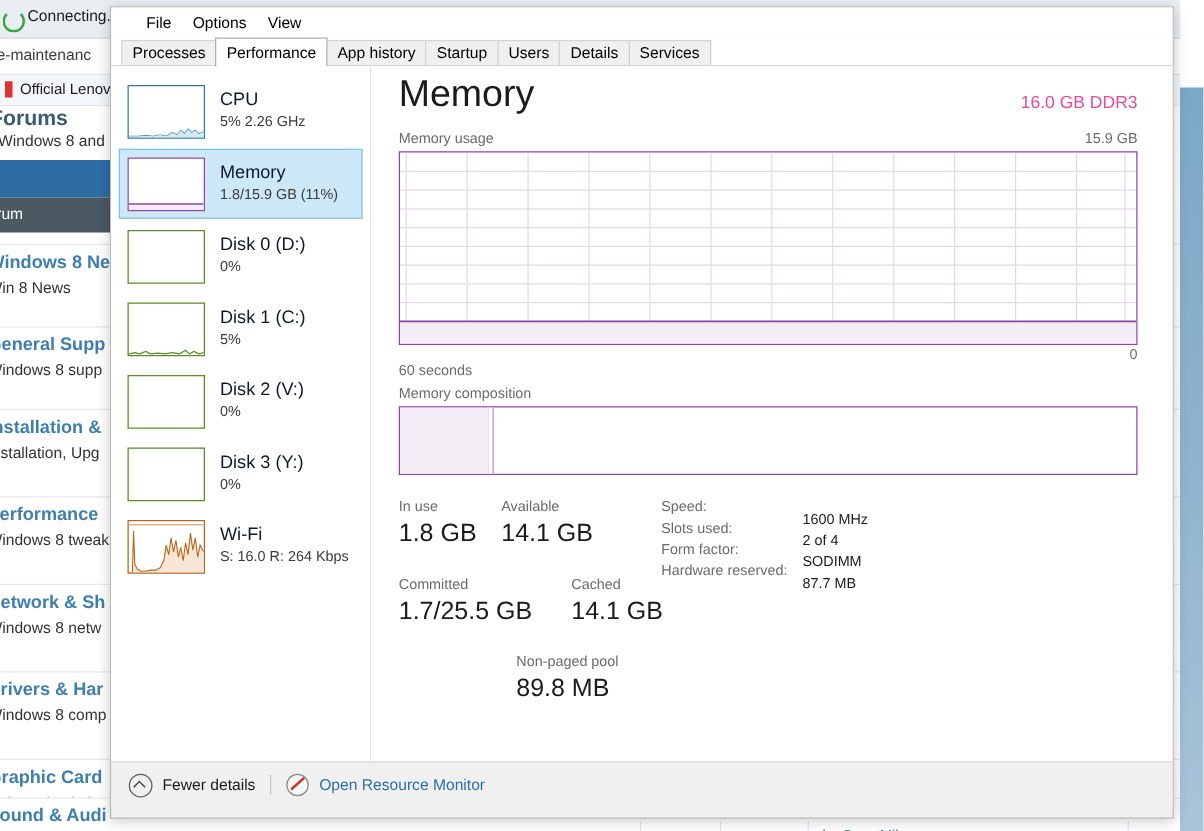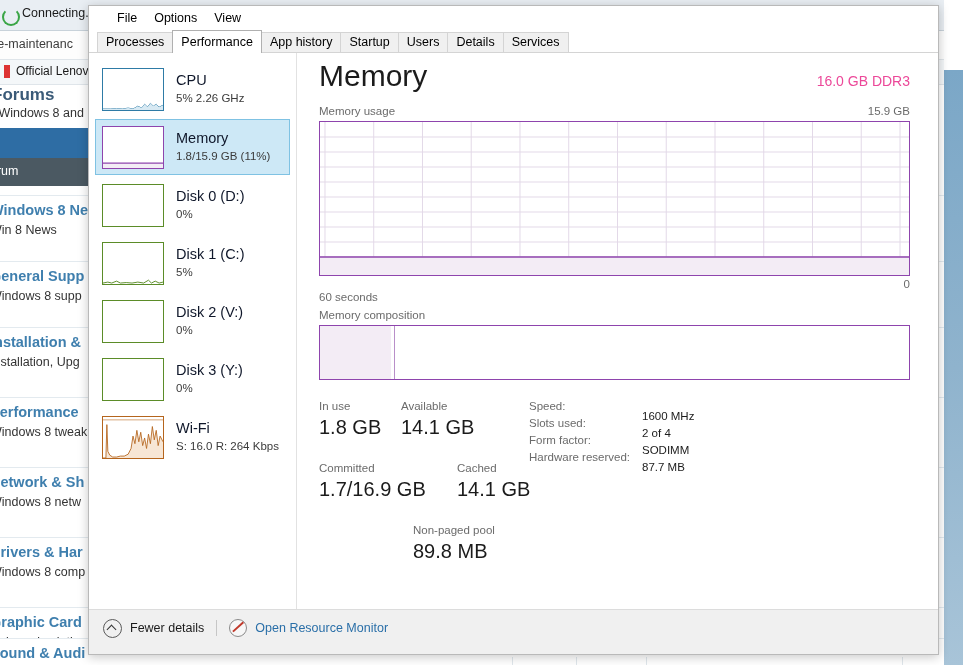--- a/index.html
+++ b/index.html
@@ -730,21 +730,21 @@
             <div class="tm-stat-lbl">In use</div>
             <div class="tm-stat-val">1.8 GB</div>
           </div>
           <div class="tm-stat" style="left:82px; top:0px;">
             <div class="tm-stat-lbl">Available</div>
             <div class="tm-stat-val">14.1 GB</div>
           </div>
 
           <div class="tm-stat" style="left:0px; top:62px;">
             <div class="tm-stat-lbl">Committed</div>
-            <div class="tm-stat-val">1.7/16.9 GB</div>
+            <div class="tm-stat-val">1.7/25.5 GB</div>
           </div>
           <div class="tm-stat" style="left:138px; top:62px;">
             <div class="tm-stat-lbl">Cached</div>
             <div class="tm-stat-val">14.1 GB</div>
           </div>
 
           <div class="tm-stat" style="left:94px; top:124px;">
             <div class="tm-stat-lbl">Non-paged pool</div>
             <div class="tm-stat-val">89.8 MB</div>
           </div>

